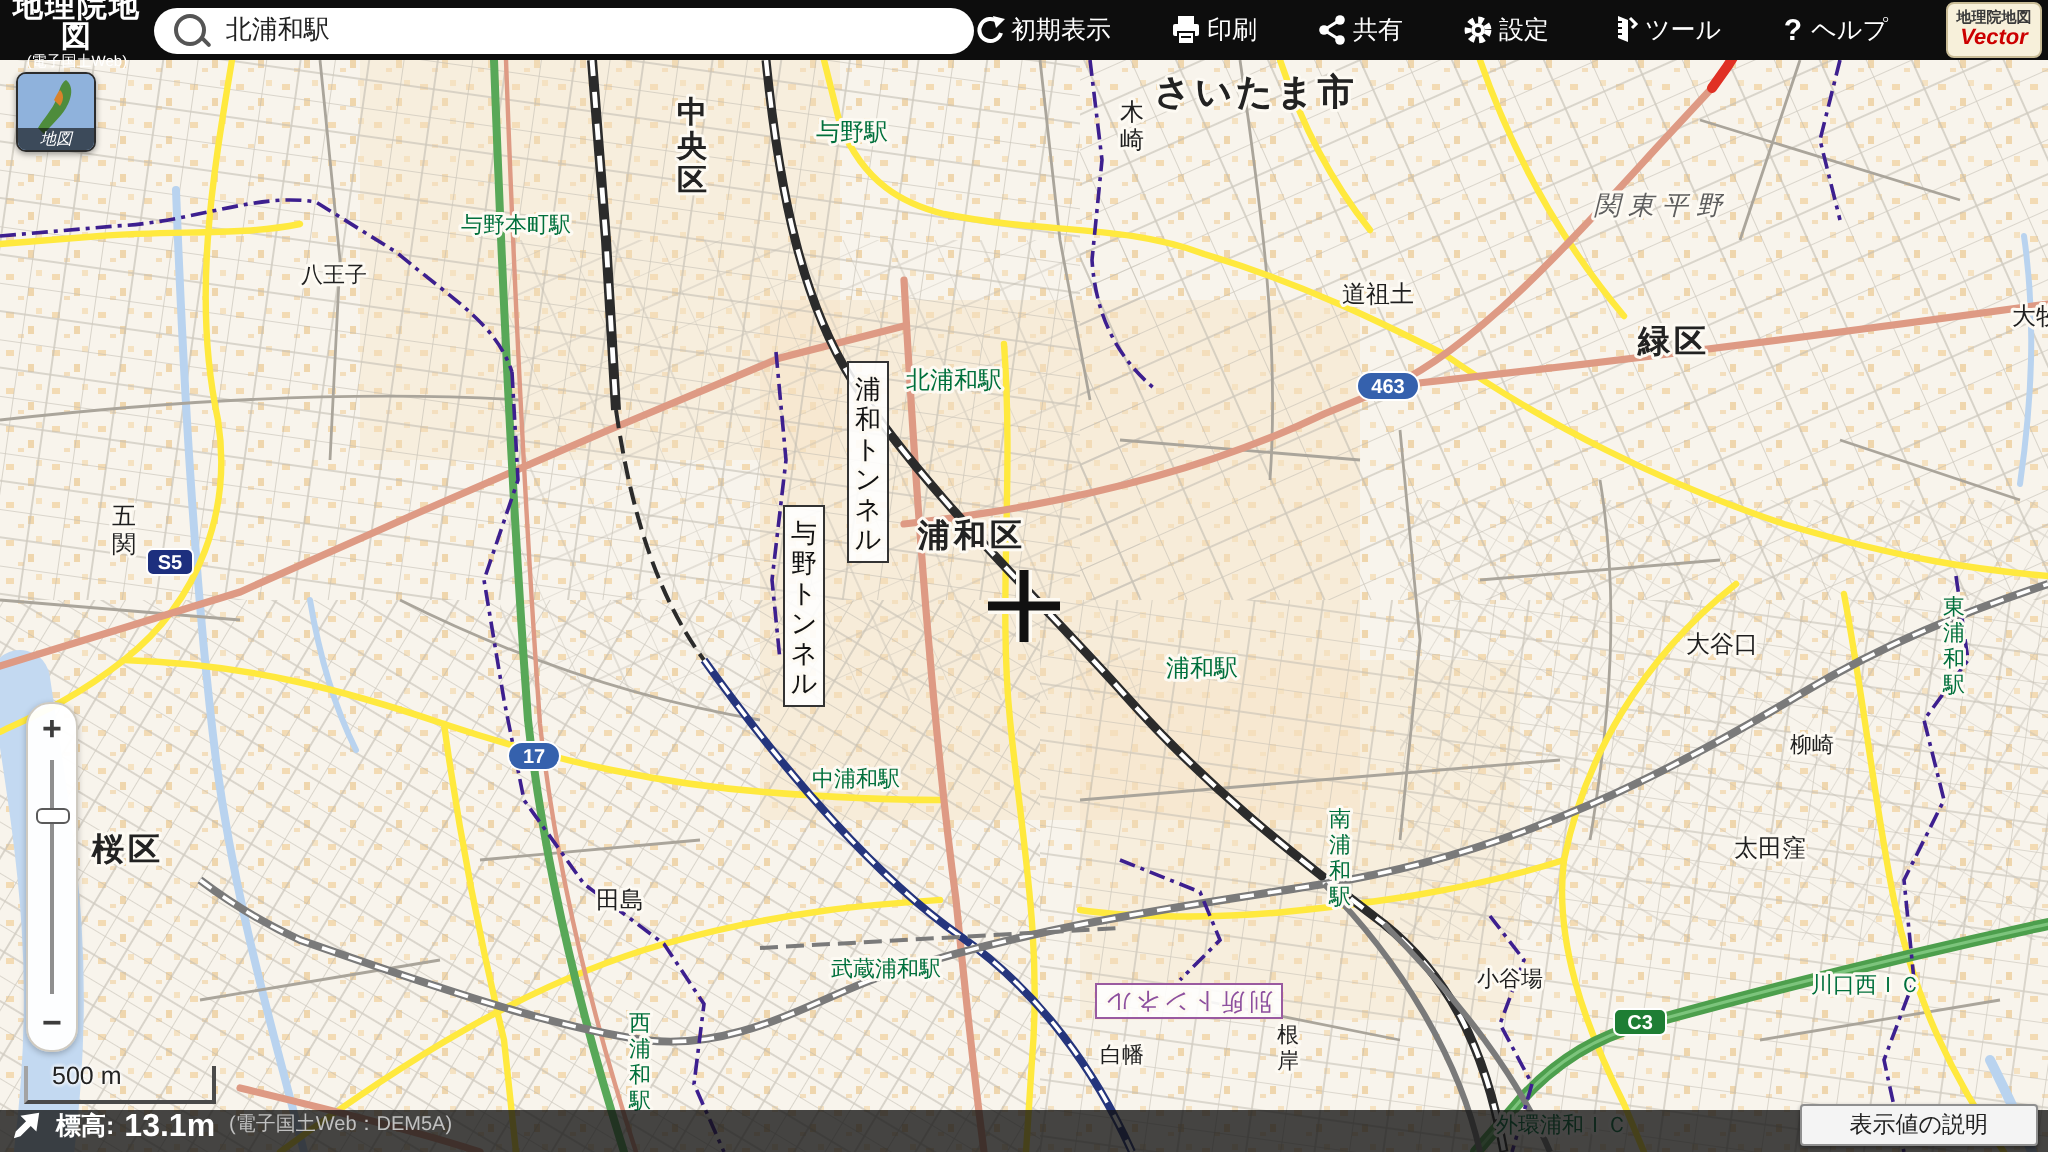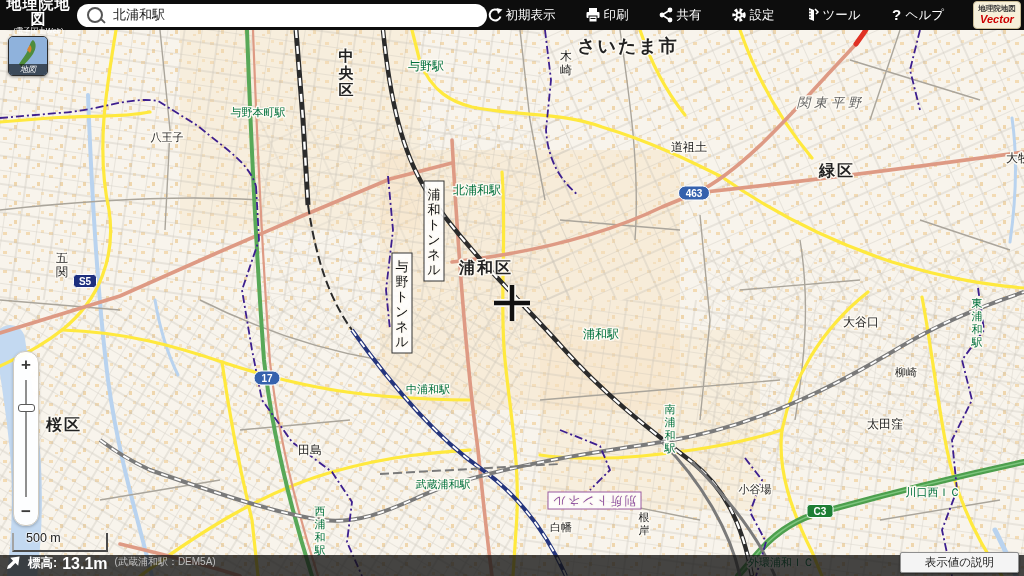--- a/index.html
+++ b/index.html
@@ -338,15 +338,15 @@
 <div id="scalebar">
   <span>500 m</span>
 </div>
 
 <div id="statusbar">
   <svg class="arr" width="15" height="15" viewBox="0 0 16 16">
     <polygon points="1,15 4.5,14 10,8.5 13,11.5 14.5,1.5 4.5,3 7.5,6 2,11.5" fill="#fff"></polygon>
   </svg>
   <span id="elev-label">標高:</span>
   <span id="elev-value">13.1m</span>
-  <span id="datasource">(武蔵浦和駅：DEM5A)</span>
+  <span id="datasource">(電子国土Web：DEM5A)</span>
 </div>
 <div id="legend-btn">表示値の説明</div>
 
 </body></html>

